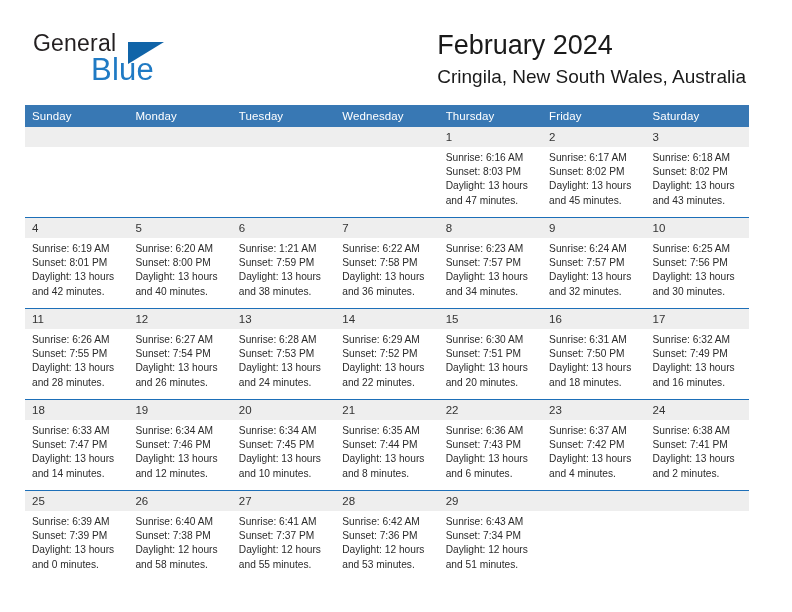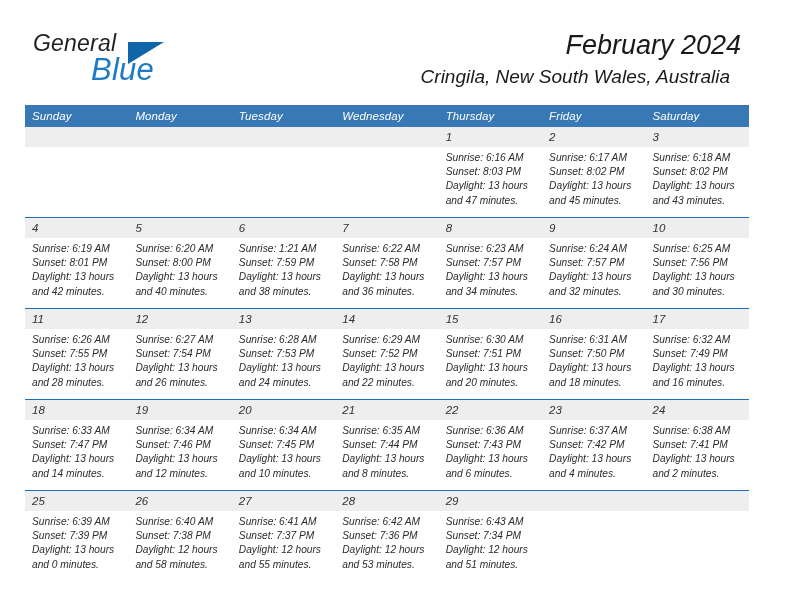--- a/index.html
+++ b/index.html
@@ -14,21 +14,20 @@
     font-family: "Liberation Sans", sans-serif;
     color: #222222;
     overflow: hidden;
   }
 
   .page {
     position: relative;
     width: 792px;
     height: 548px;
     box-sizing: border-box;
-    font-style: italic;
   }
 
   
   .header {
     position: absolute;
     left: 33px;
     top: 28px;
     right: 35px;
     height: 68px;
   }
@@ -63,23 +62,22 @@
     left: 95px;
     top: 12px;
     width: 0;
     height: 0;
     border-left: 36px solid #1064a8;
     border-bottom: 22px solid transparent;
   }
 
   .title-block {
     position: absolute;
-    right: 16px;
+    right: 0;
     top: 0;
-    text-align: right;
   }
   .cal-title {
     font-size: 27px;
     color: #1a1a1a;
     line-height: 34px;
     white-space: nowrap;
     font-weight: normal;
     margin: 0;
   }
   .cal-subtitle {

